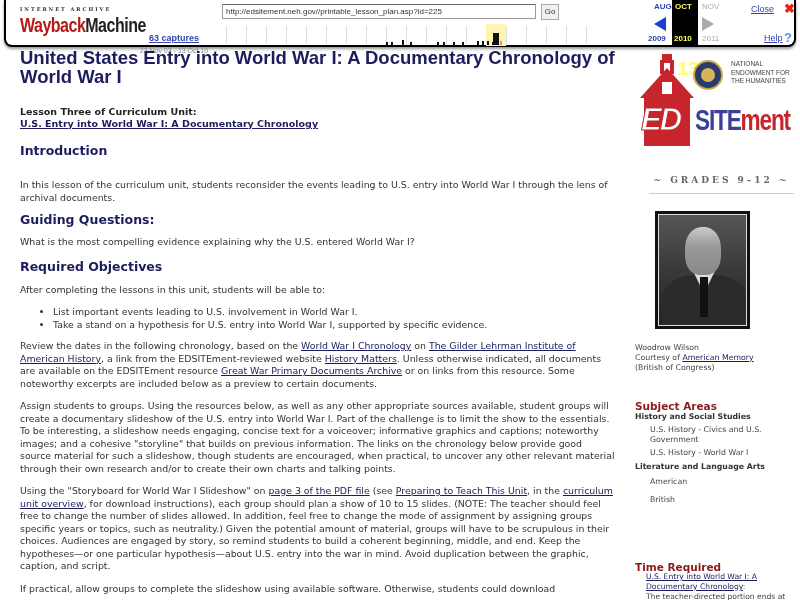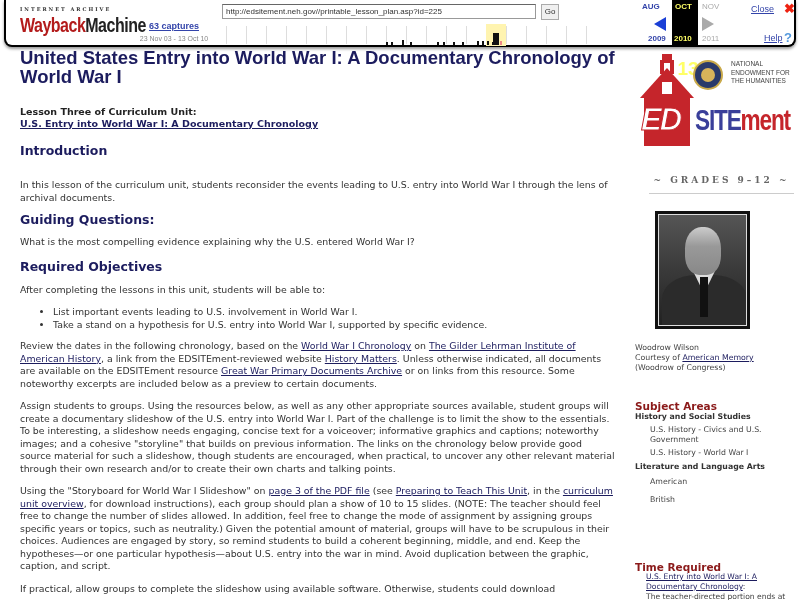--- a/index.html
+++ b/index.html
@@ -8,21 +8,21 @@
 
   
   .wb-bar { position: absolute; left: 4px; top: 0; width: 792px; height: 47px; background: #fff;
             border: 2px solid #000; border-top: none; border-radius: 0 0 8px 8px; box-shadow: 0 2px 3px rgba(0,0,0,0.4); }
   .wb-logo { position: absolute; left: 14px; top: 6px; width: 90px; }
   .wb-logo .ia { font-family: "DejaVu Serif", serif; font-size: 5px; letter-spacing: 2px; color: #333; font-weight: bold; white-space: nowrap; }
   .wb-logo .wm { margin-top: 2px; font-family: "Liberation Sans", sans-serif; font-weight: bold; font-size: 16px;
                  letter-spacing: -0.5px; line-height: 18px; white-space: nowrap; transform: scaleY(1.3); transform-origin: top left; }
   .wb-logo .wm .w1 { color: #b31b1b; }
   .wb-logo .wm .w2 { color: #222; }
-  .wb-captures { position: absolute; left: 128px; top: 14px; width: 80px; text-align: center; }
+  .wb-captures { position: absolute; left: 128px; top: 26px; width: 80px; text-align: center; }
   .wb-captures a { font-family: "Liberation Sans", sans-serif; font-size: 9px; color: #3344aa; text-decoration: underline; font-weight: bold; }
   .wb-captures .range { font-family: "Liberation Sans", sans-serif; font-size: 7px; color: #888; margin-top: 2px; white-space: nowrap; }
   .wb-url { position: absolute; left: 216px; top: 4px; width: 314px; height: 15px; border: 1px solid #999;
             border-top-color: #666; font-family: "Liberation Sans", sans-serif; font-size: 8px; padding: 2px 3px; color: #333; background: #fff; }
   .wb-go { position: absolute; left: 535px; top: 4px; width: 18px; height: 16px; border: 1px solid #aaa; background: #f0f0f0;
            font-family: "Liberation Sans", sans-serif; font-size: 8px; text-align: center; line-height: 14px; color: #333; }
   .wb-spark { position: absolute; left: 210px; top: 24px; width: 395px; height: 22px; }
   .wb-spark .tick { position: absolute; top: 2px; width: 1px; height: 18px; background: #ddd; }
   .wb-spark .bar { position: absolute; bottom: 1px; width: 2px; background: #111; }
   .wb-spark .hl { position: absolute; left: 270px; top: 0; width: 20px; height: 22px; background: #fff4b0; }
@@ -132,21 +132,21 @@
     <div class="bar" style="left:246px;height:3px"></div>
     <div class="bar" style="left:261px;height:4px"></div>
     <div class="bar" style="left:266px;height:4px"></div>
     <div class="bar" style="left:271px;height:4px"></div>
     <div class="bar" style="left:276px;height:3px"></div>
     <div class="bar" style="left:277px;height:12px;width:6px"></div>
     <div class="bar" style="left:284px;height:4px;background:#e88"></div>
   </div>
   <div class="wb-cal">
     <div class="wb-cur"></div>
-    <div class="wb-month" style="left:0;color:#3344aa">AUG</div>
+    <div class="wb-month" style="left:12px;color:#3344aa">AUG</div>
     <div class="wb-month" style="left:33px;color:#ffff66">OCT</div>
     <div class="wb-month" style="left:60px;color:#aaa;font-weight:normal">NOV</div>
     <div class="wb-arrow-left"></div>
     <div class="wb-day">13</div>
     <div class="wb-arrow-right"></div>
     <div class="wb-year" style="left:6px;color:#3344aa">2009</div>
     <div class="wb-year" style="left:32px;color:#ffff66">2010</div>
     <div class="wb-year" style="left:60px;color:#aaa;font-weight:normal">2011</div>
   </div>
   <a class="wb-close">Close</a>
@@ -207,21 +207,21 @@
     <div class="portrait-inner">
       <div class="body-s"></div>
       <div class="collar"></div>
       <div class="tie"></div>
       <div class="head"></div>
     </div>
   </div>
   <div class="caption">
     <div>Woodrow Wilson</div>
     <div><span>Courtesy of </span><a href="#">American Memory</a></div>
-    <div>(Woodrow of Congress)</div>
+    <div>(British of Congress)</div>
   </div>
 
   <div class="subj-h">Subject Areas</div>
   <div class="subj">
     <div class="cat">History and Social Studies</div>
     <div class="item">U.S. History - Civics and U.S. Government</div>
     <div class="item">U.S. History - World War I</div>
     <div class="cat" style="margin-top:4px">Literature and Language Arts</div>
     <div class="item" style="margin-top:5px">American</div>
     <div class="item" style="margin-top:8px">British</div>

